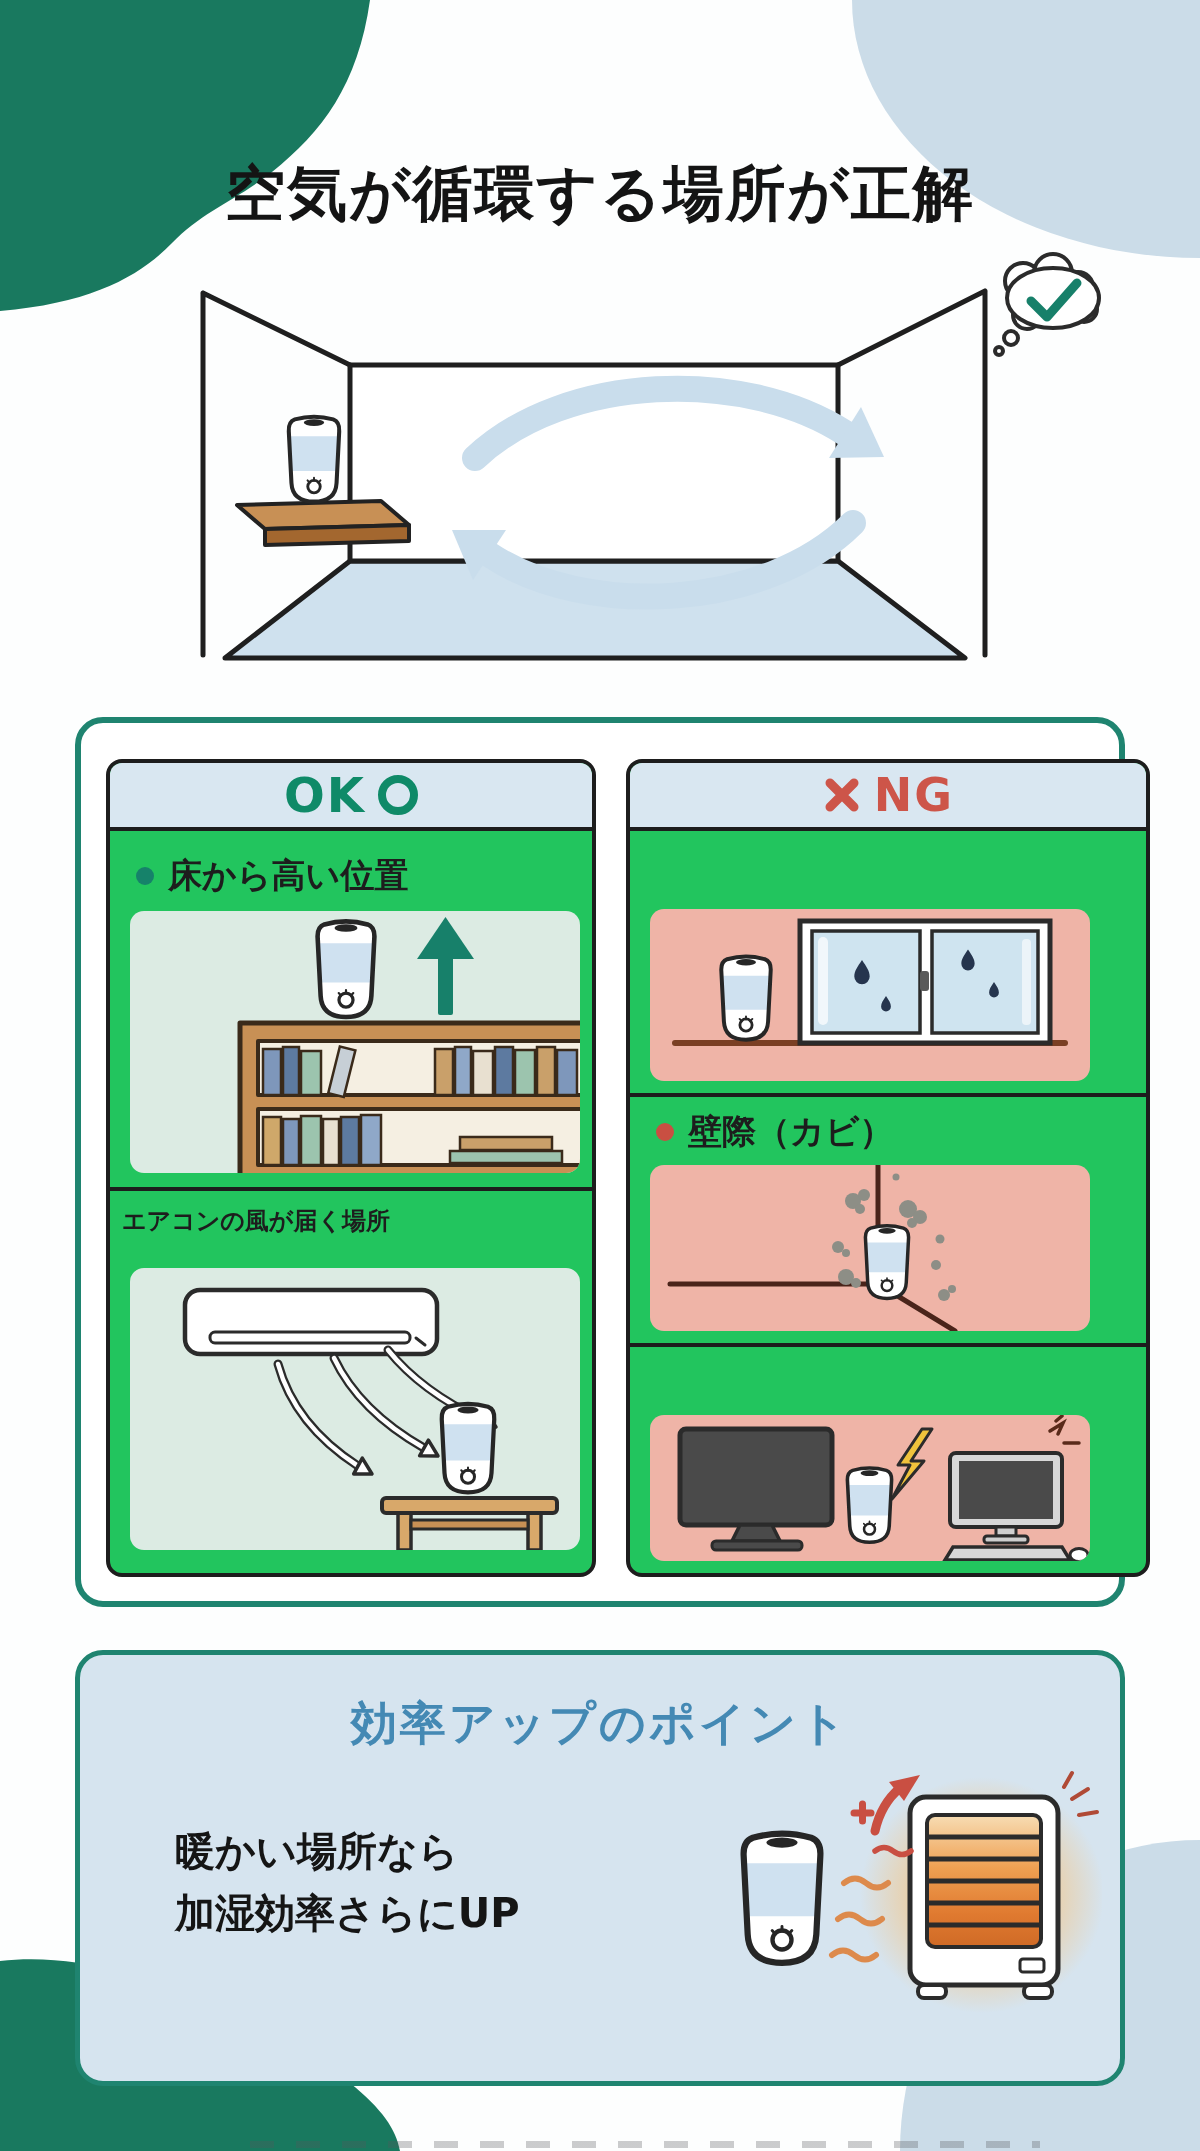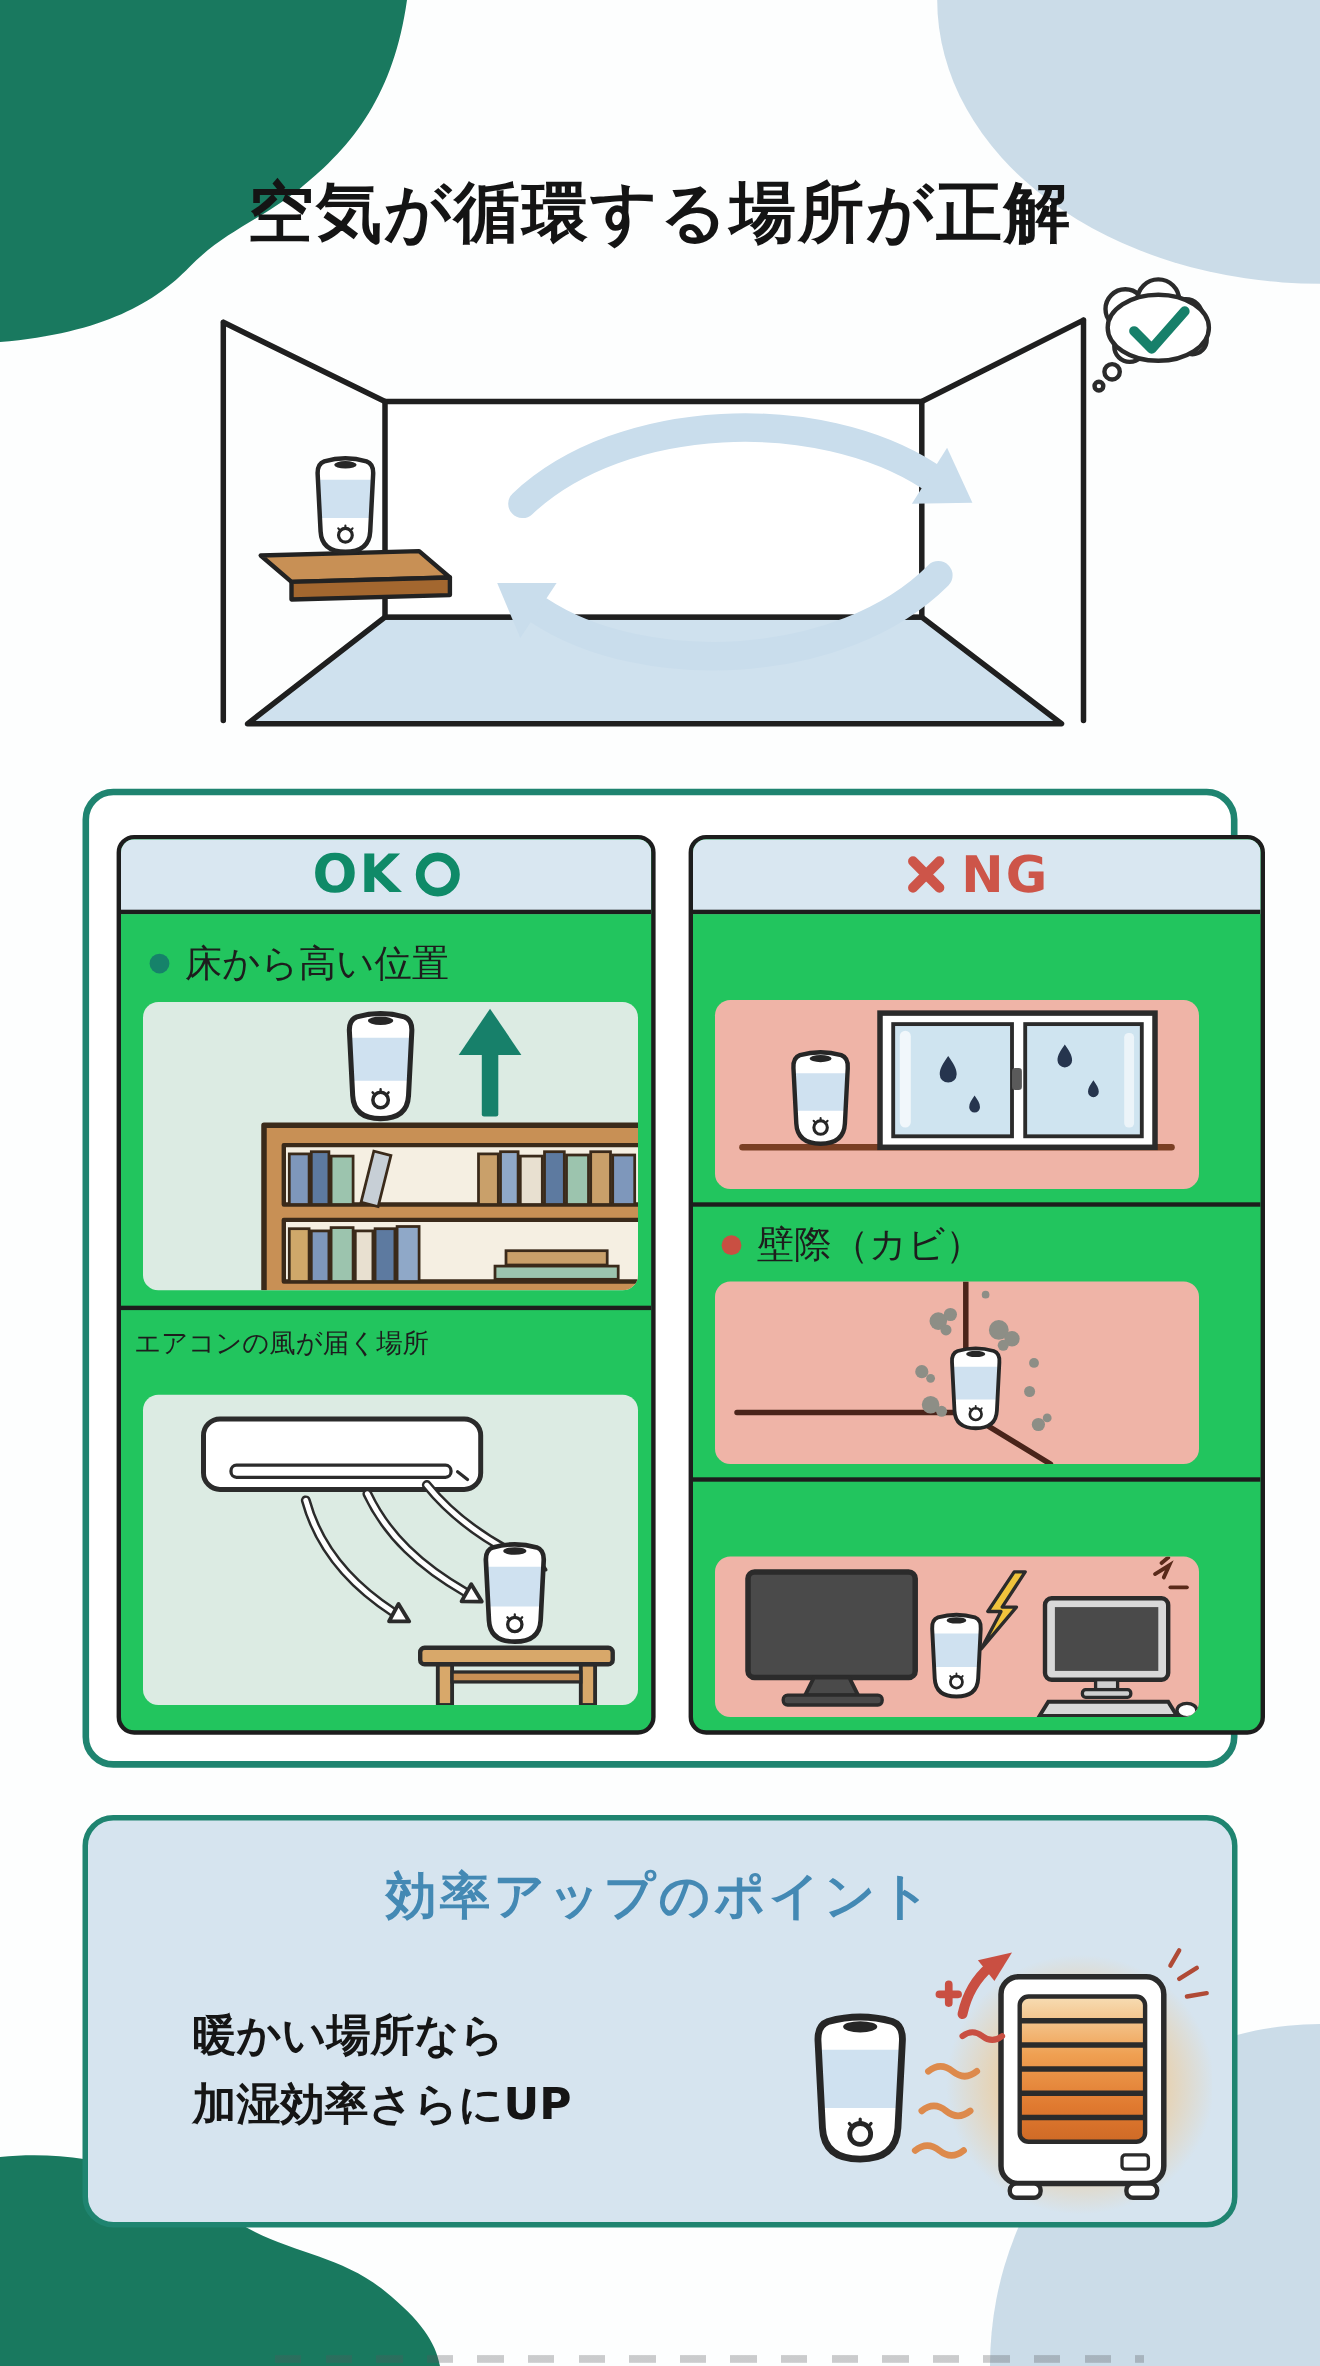--- a/index.html
+++ b/index.html
@@ -25,32 +25,32 @@
   .col { position:absolute; top:36px; height:818px; background:#22c55e; border:4px solid #1d1d1d;
          border-radius:16px; overflow:hidden; }
   .ok-col { left:25px;  width:490px; }
   .ng-col { left:545px; width:524px; }
   .col-header { position:absolute; left:0; top:0; width:100%; height:68px; background:#d9e7f1;
                 border-bottom:4px solid #1d1d1d; display:flex; align-items:center; justify-content:center; gap:12px; }
   .ok-text { font-size:48px; font-weight:900; color:#0f8a68; letter-spacing:2px; }
   .ng-text { font-size:46px; font-weight:900; color:#cd5549; letter-spacing:2px; }
   .ok-ring { display:inline-block; width:40px; height:40px; border:8px solid #0f8a68; border-radius:50%; }
   .cell-label { position:absolute; display:flex; align-items:center; gap:14px;
-                font-size:34px; font-weight:400; color:#1d1d1d;justify-content:flex-end; }
+                font-size:34px; font-weight:700; color:#1d1d1d;justify-content:flex-end; }
   .cell-label.small { font-size:24px; gap:0; }
   .dot { width:18px; height:18px; border-radius:50%; flex:0 0 auto; }
   .dot-green { background:#16826a; }
   .dot-red { background:#c94f42; }
   .panel { position:absolute; border-radius:14px; overflow:hidden; }
   .mint { background:#dcebe3; }
   .pink { background:#efb4a7; }
   .divider { position:absolute; left:0; width:100%; height:4px; background:#1d1d1d; }
 
   
-  .tips { position:absolute; left:75px; top:1650px; width:1050px; height:375px;
+  .tips { position:absolute; left:75px; top:1650px; width:1050px; height:436px;
           background:#d6e4ef; border:5px solid #1f8470; border-radius:28px; }
   .tips-title { position:absolute; left:0; top:38px; width:100%; text-align:center;
                 font-size:46px; font-weight:900; color:#4489b4; letter-spacing:3px; }
   .tips-text { position:absolute; left:95px; top:165px; font-size:40px; font-weight:800;
                color:#151515; line-height:1.55; }
   .tips-art { position:absolute; right:18px; top:112px; }
 
   .footer-strip { position:absolute; left:250px; top:2141px; width:790px; height:7px; opacity:.3;
                   background:repeating-linear-gradient(90deg,#55565a 0 24px,transparent 24px 46px); }
 </style>

